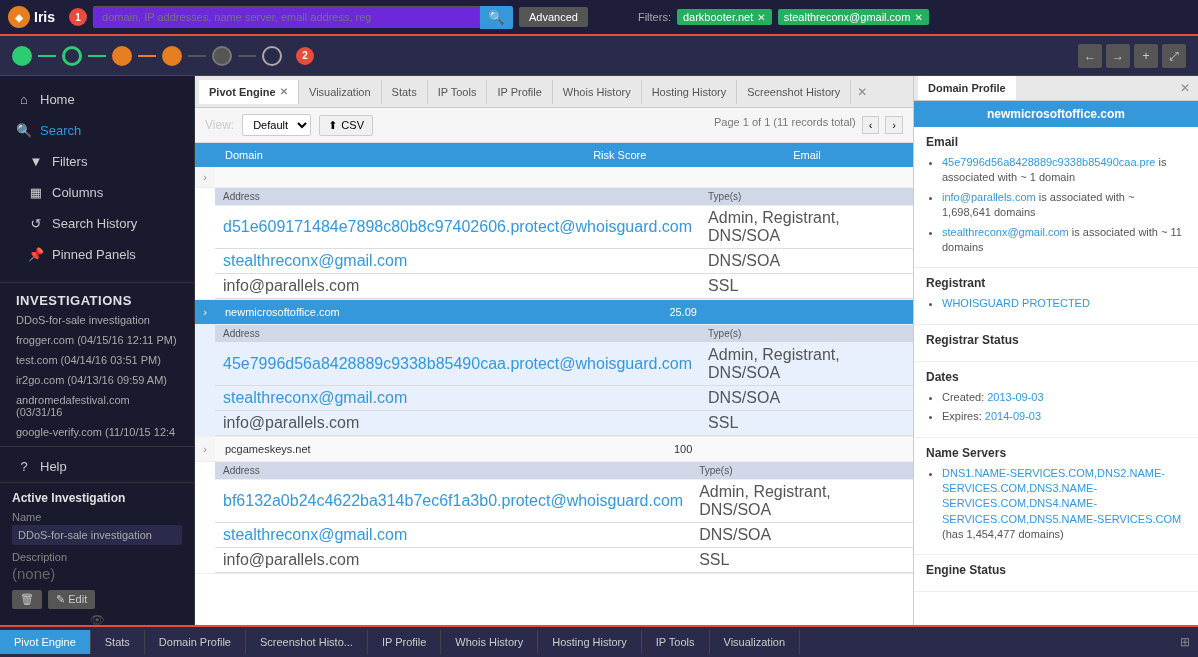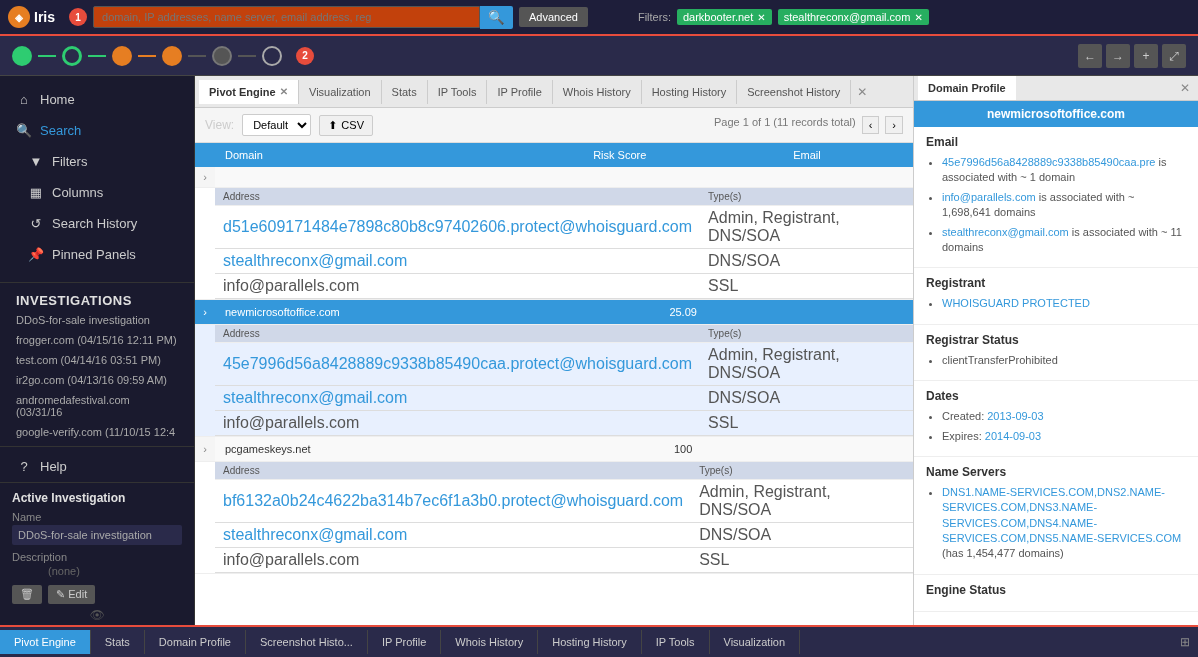--- a/index.html
+++ b/index.html
@@ -3,21 +3,21 @@
   <meta charset="utf-8">
   <style>
     * { box-sizing: border-box; margin: 0; padding: 0; }
     body { font-family: Arial, sans-serif; font-size: 12px; background: #1a1a2e; color: #ccc; width: 1198px; height: 657px; overflow: hidden; display: flex; flex-direction: column; }
 
     
     .top-bar { display: flex; align-items: center; background: #1e1e3a; border-bottom: 2px solid #e74c3c; padding: 4px 8px; gap: 6px; min-height: 36px; }
     .logo { display: flex; align-items: center; gap: 4px; color: #fff; font-weight: bold; font-size: 14px; margin-right: 8px; }
     .logo-icon { width: 22px; height: 22px; background: #e67e22; border-radius: 50%; display: flex; align-items: center; justify-content: center; color: white; font-size: 10px; }
     .search-box { display: flex; align-items: center; flex: 1; max-width: 420px; }
-    .search-input { flex: 1; padding: 4px 8px; border: 1px solid #555; background: #c2410c; color: #ccc; font-size: 11px; border-radius: 2px 0 0 2px; }
+    .search-input { flex: 1; padding: 4px 8px; border: 1px solid #555; background: #6d28d9; color: #ccc; font-size: 11px; border-radius: 2px 0 0 2px; }
     .search-btn { background: #3498db; border: none; color: white; padding: 4px 8px; cursor: pointer; border-radius: 0 2px 2px 0; }
     .advanced-btn { background: #555; color: #fff; border: none; padding: 4px 10px; cursor: pointer; border-radius: 2px; font-size: 11px; }
     .filter-tag { background: #27ae60; color: white; padding: 2px 6px; border-radius: 2px; font-size: 11px; display: flex; align-items: center; gap: 4px; }
     .filter-tag .close { cursor: pointer; font-size: 10px; }
     .circle-badge { display: inline-flex; align-items: center; justify-content: center; width: 18px; height: 18px; border-radius: 50%; background: #e74c3c; color: white; font-size: 10px; font-weight: bold; }
 
     
     .workflow-bar { background: #2a2a4a; padding: 6px 12px; display: flex; align-items: center; gap: 6px; border-bottom: 1px solid #444; min-height: 40px; }
     .workflow-btn { width: 24px; height: 24px; border: none; background: #555; color: #ccc; cursor: pointer; display: flex; align-items: center; justify-content: center; font-size: 12px; border-radius: 2px; }
     .step-dot { width: 20px; height: 20px; border-radius: 50%; display: inline-block; border: 2px solid #555; background: transparent; }
@@ -41,21 +41,21 @@
     .sidebar-item .icon { width: 16px; text-align: center; }
     .sidebar-section { padding: 6px 16px 2px; color: #888; font-size: 11px; text-transform: uppercase; letter-spacing: 0.5px; display: flex; align-items: center; justify-content: space-between; }
     .sidebar-section-title { color: #e0e0e0; font-size: 13px; font-weight: bold; }
     .inv-item { padding: 4px 16px; font-size: 11px; color: #aaa; cursor: pointer; }
     .sidebar-divider { border: none; border-top: 1px solid #333; margin: 4px 0; }
     .active-inv-section { padding: 8px 12px; border-top: 1px solid #333; margin-top: auto; }
     .active-inv-label { color: #e0e0e0; font-size: 12px; font-weight: bold; margin-bottom: 6px; }
     .inv-name-label { color: #888; font-size: 11px; margin-bottom: 2px; }
     .inv-name-value { color: #aaa; font-size: 11px; background: #2a2a4a; padding: 4px 6px; border-radius: 2px; margin-bottom: 6px; width: 100%; }
     .inv-desc-label { color: #888; font-size: 11px; margin-bottom: 2px; }
-    .inv-desc-value { color: #666; font-size: 11px; margin-bottom: 8px; margin-left: 36px; }
+    .inv-desc-value { color: #666; font-size: 15px; margin-bottom: 8px; }
     .inv-buttons { display: flex; gap: 6px; }
     .inv-btn { padding: 3px 8px; font-size: 11px; border: none; cursor: pointer; border-radius: 2px; display: flex; align-items: center; gap: 4px; }
     .inv-btn.delete { background: #555; color: #ccc; }
     .inv-btn.edit { background: #555; color: #ccc; }
     .eye-icon { display: flex; justify-content: center; padding: 4px; color: #555; }
 
     
     .content-area { flex: 1; display: flex; flex-direction: column; overflow: hidden; background: #f0f0f0; }
 
     
@@ -413,23 +413,20 @@
         <h3>Registrant</h3>
         <ul>
           <li>
             <span class="link-blue registrant-link">WHOISGUARD PROTECTED</span>
           </li>
         </ul>
       </div>
 
       <div class="profile-section">
         <h3>Registrar Status</h3>
-        <ul>
-          <li>clientTransferProhibited</li>
-        </ul>
       </div>
 
       <div class="profile-section">
         <h3>Dates</h3>
         <ul>
           <li>
             Created: <span class="link-blue">2013-09-03</span>
           </li>
           <li>
             Expires: <span class="link-blue">2014-09-03</span>

